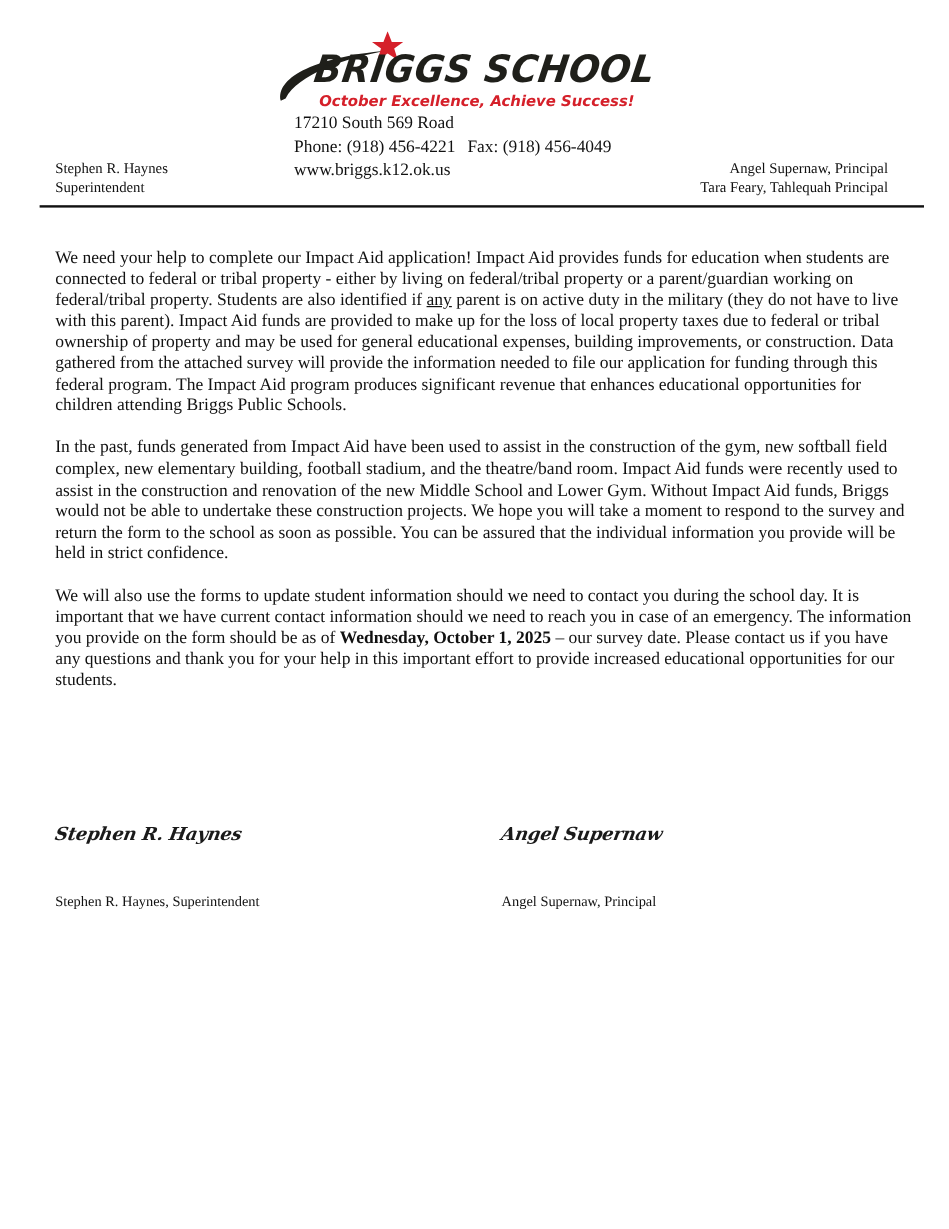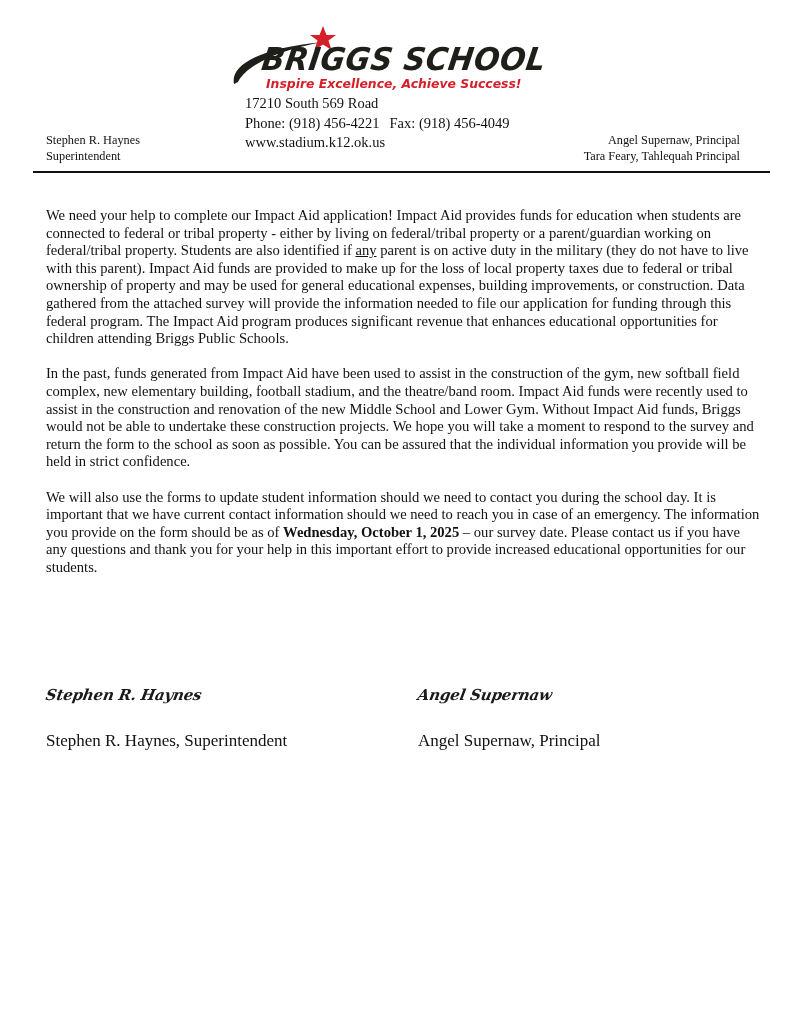--- a/index.html
+++ b/index.html
@@ -108,47 +108,47 @@
       font-style: italic;
       font-weight: bold;
       font-size: 15px;
       letter-spacing: -0.2px;
       color: #1a1a1a;
       white-space: nowrap;
       transform: skewX(-10deg);
       display: inline-block;
     }
     .sig-name {
-      margin-top: 28px;
-      font-size: 17px;
+      margin-top: 38px;
+      font-size: 12px;
       line-height: 17.6px;
       white-space: nowrap;
     }
   </style>
 </head>
 <body>
 
 <div class="letterhead">
   <div class="logo">
     <svg width="336" height="68" viewBox="0 0 336 68">
 
       <path d="M6 58 C 2 40, 30 22, 95 16 C 60 22, 20 36, 10 56 Z" fill="#1f1f1a"></path>
 
       <polygon points="95,0 98.5,9 108,9 100.5,14.5 103.5,24 95,18.5 86.5,24 89.5,14.5 82,9 91.5,9" fill="#d5202a"></polygon>
     </svg>
     <div class="logo-name">BRIGGS SCHOOL</div>
-    <div class="logo-tagline">Inspire Excellence, Achieve Success!</div>
+    <div class="logo-tagline">October Excellence, Achieve Success!</div>
   </div>
 
   <div class="address-block">
     <div>17210 South 569 Road</div>
     <div class="phone-line">
       <span>Phone: (918) 456-4221</span><span>Fax: (918) 456-4049</span>
     </div>
-    <div>www.stadium.k12.ok.us</div>
+    <div>www.briggs.k12.ok.us</div>
   </div>
 
   <div class="left-staff">
     <div>Stephen R. Haynes</div>
     <div>Superintendent</div>
   </div>
 
   <div class="right-staff">
     <div>Angel Supernaw, Principal</div>
     <div>Tara Feary, Tahlequah Principal</div>

